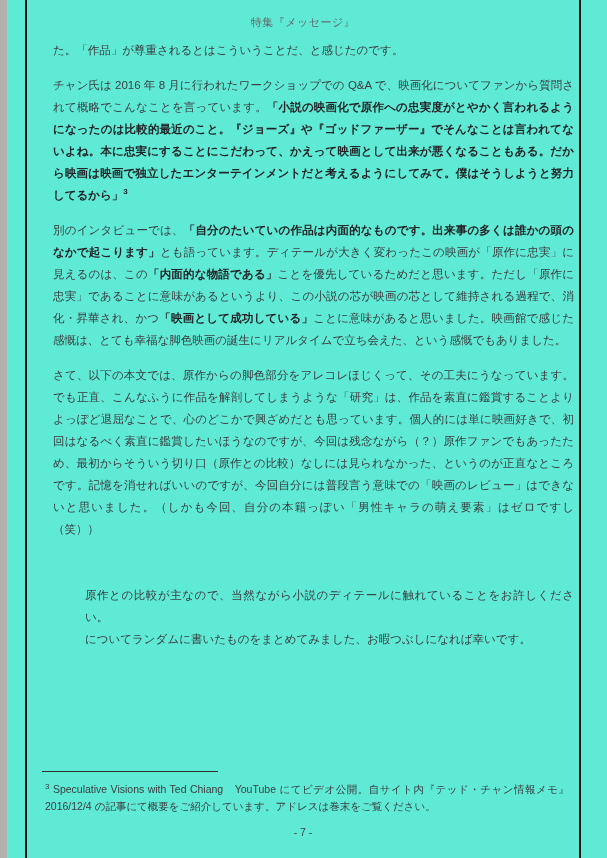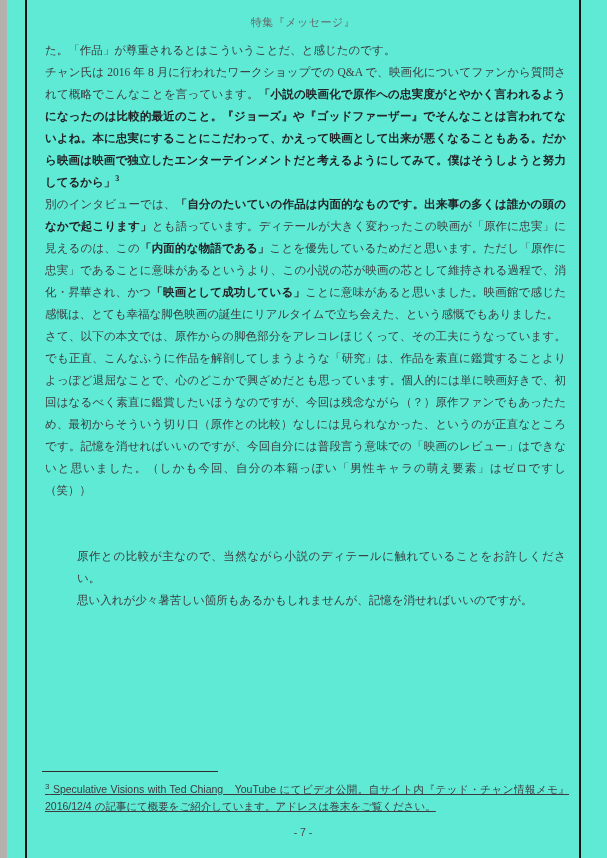--- a/index.html
+++ b/index.html
@@ -33,50 +33,48 @@
     position: absolute;
     top: 15px; left: 27px;
     width: 552px;
     text-align: center;
     font-size: 11px;
     letter-spacing: 0.5px;
     color: #666669;
   }
   .body-text {
     position: absolute;
-    top: 39px; left: 45px;
+    top: 39px; left: 53px;
     width: 521px;
     font-size: 11.5px;
     line-height: 22px;
     color: #3c3c40;
     text-align: justify;
     text-justify: inter-ideograph;
-    font-family: Liberation Serif, serif;
   }
   .para { margin: 0; }
-  .para + .para { }
+  .para + .para { margin-top: 13px; }
   .para:last-child { margin-top: 44px; margin-left: 32px; }
   .b { font-weight: bold; color: #232327; }
   sup { font-size: 8px; line-height: 0; }
   .footnote-rule {
     position: absolute;
     left: 42px; top: 771px;
     width: 176px; height: 0;
     border-top: 1.5px solid #2e2e2e;
   }
   .footnote {
     position: absolute;
     left: 45px; top: 781px;
     width: 524px;
     font-size: 10.5px;
     line-height: 17px;
     color: #3c3c40;
     text-align: justify;
     text-justify: inter-ideograph;
-    text-decoration: underline;
   }
   .fn-sup { font-size: 8px; font-weight: normal; }
   .page-num {
     position: absolute;
     left: 27px; top: 826px;
     width: 552px;
     text-align: center;
     font-size: 10.5px;
     color: #454549;
   }
@@ -91,21 +89,21 @@
 
   <div class="page-header">
     <span>特集『メッセージ』</span>
   </div>
 
   <div class="body-text">
       <div class="para"><span>た。「作品」が尊重されるとはこういうことだ、と感じたのです。</span></div>
       <div class="para"><span>チャン氏は 2016 年 8 月に行われたワークショップでの Q&amp;A で、映画化についてファンから質問されて概略でこんなことを言っています。</span><span class="b">「小説の映画化で原作への忠実度がとやかく言われるようになったのは比較的最近のこと。『ジョーズ』や『ゴッドファーザー』でそんなことは言われてないよね。本に忠実にすることにこだわって、かえって映画として出来が悪くなることもある。だから映画は映画で独立したエンターテインメントだと考えるようにしてみて。僕はそうしようと努力してるから」</span><sup class="b">3</sup></div>
       <div class="para"><span>別のインタビューでは、</span><span class="b">「自分のたいていの作品は内面的なものです。出来事の多くは誰かの頭のなかで起こります」</span><span>とも語っています。ディテールが大きく変わったこの映画が「原作に忠実」に見えるのは、この</span><span class="b">「内面的な物語である」</span><span>ことを優先しているためだと思います。ただし「原作に忠実」であることに意味があるというより、この小説の芯が映画の芯として維持される過程で、消化・昇華され、かつ</span><span class="b">「映画として成功している」</span><span>ことに意味があると思いました。映画館で感じた感慨は、とても幸福な脚色映画の誕生にリアルタイムで立ち会えた、という感慨でもありました。</span></div>
       <div class="para"><span>さて、以下の本文では、原作からの脚色部分をアレコレほじくって、その工夫にうなっています。でも正直、こんなふうに作品を解剖してしまうような「研究」は、作品を素直に鑑賞することよりよっぽど退屈なことで、心のどこかで興ざめだとも思っています。個人的には単に映画好きで、初回はなるべく素直に鑑賞したいほうなのですが、今回は残念ながら（？）原作ファンでもあったため、最初からそういう切り口（原作との比較）なしには見られなかった、というのが正直なところです。記憶を消せればいいのですが、今回自分には普段言う意味での「映画のレビュー」はできないと思いました。（しかも今回、自分の本籍っぽい「男性キャラの萌え要素」はゼロですし（笑））</span></div>
-      <div class="para"><span>原作との比較が主なので、当然ながら小説のディテールに触れていることをお許しください。</span><br><span>思い入れが少々暑苦しい箇所もあるかもしれませんが、記憶を消せればいいのですが。</span></div>
+      <div class="para"><span>原作との比較が主なので、当然ながら小説のディテールに触れていることをお許しください。</span><br><span>についてランダムに書いたものをまとめてみました、お暇つぶしになれば幸いです。</span></div>
     </div>
 
   <div class="footnote-rule"></div>
 
   <div class="footnote"><sup class="fn-sup">3</sup><span> Speculative Visions with Ted Chiang　YouTube にてビデオ公開。自サイト内『テッド・チャン情報メモ』2016/12/4 の記事にて概要をご紹介しています。アドレスは巻末をご覧ください。</span></div>
 
   <div class="page-num">- 7 -</div>
 </div>
 
 </body></html>

